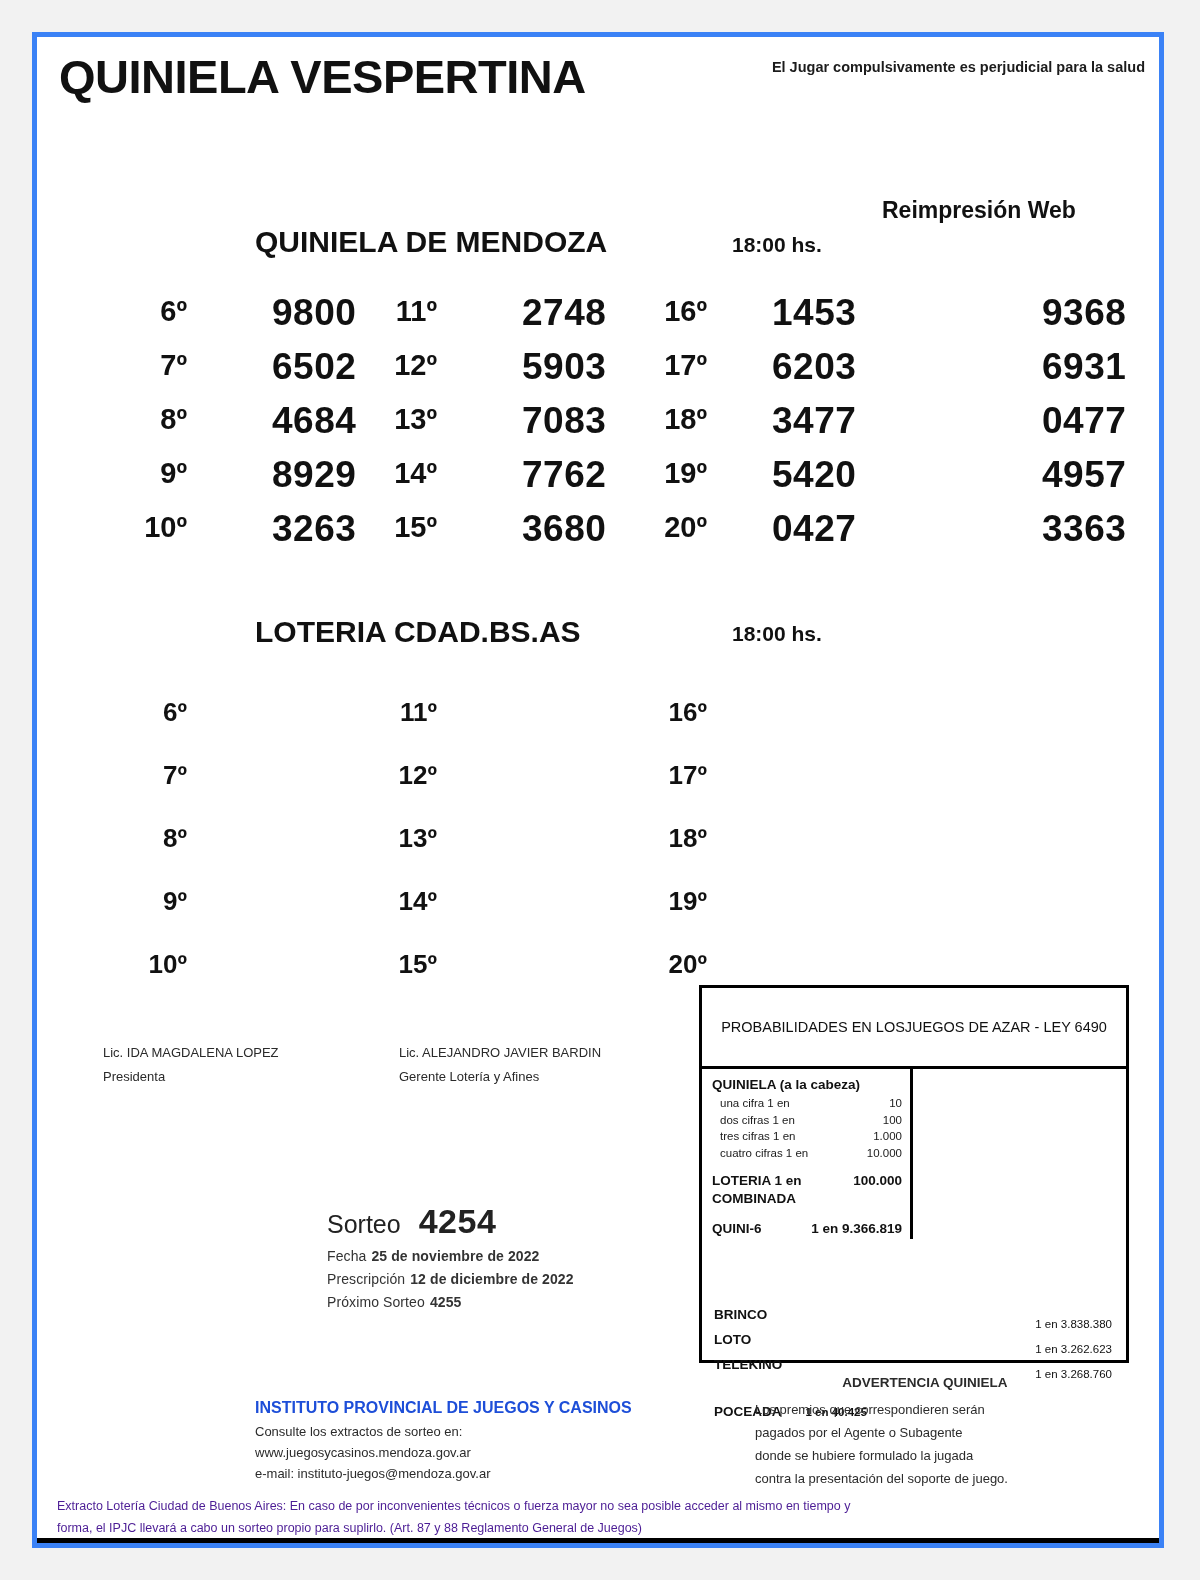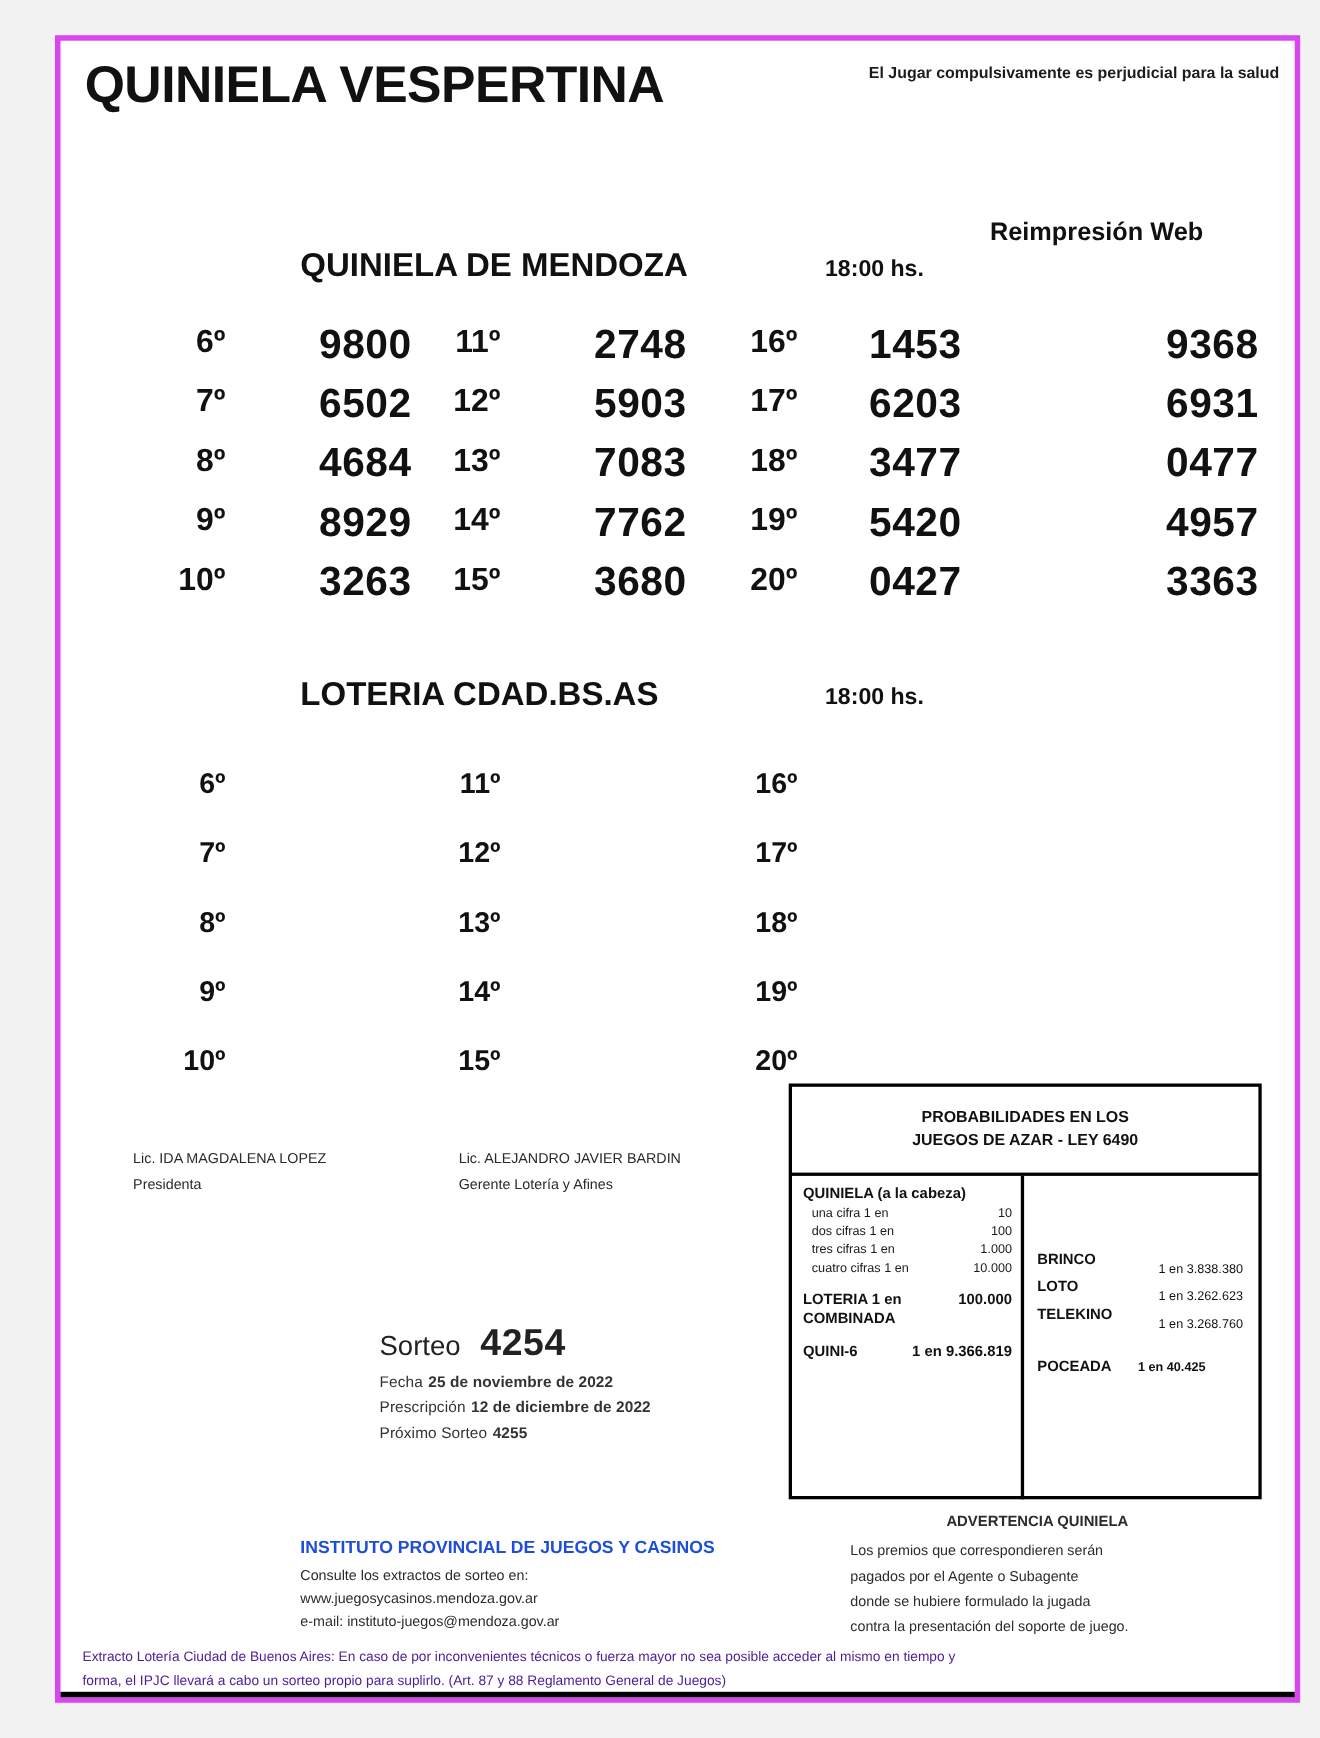--- a/index.html
+++ b/index.html
@@ -5,24 +5,24 @@
   html,body{margin:0;padding:0;}
   body{
     width:1200px;height:1580px;
     background:#f2f2f2;
     font-family:"Liberation Sans", sans-serif;
     color:#111;
     overflow:hidden;
   }
   .page{
     position:absolute;
-    left:50px; top:32px;
+    left:32px; top:32px;
     width:1132px; height:1516px;
     background:#ffffff;
-    border:5px solid #d946ef;
+    border:5px solid #3b82f6;
     box-sizing:border-box;
   }
   
   .hdr{
     position:absolute; left:0; top:0; width:100%;
     height:78px;
   }
   .main-title{
     position:absolute; left:22px; top:12px;
     font-size:47px; font-weight:bold;
@@ -98,26 +98,26 @@
   
   .prob{
     position:absolute; left:662px; top:948px;
     width:430px; height:378px;
     border:3px solid #000; box-sizing:border-box;
     background:#fff;
   }
   .prob-head{
     height:78px;
     border-bottom:3px solid #000;
-    display:flex; flex-direction:column;
+    display:flex; flex-direction:row;
     align-items:center; justify-content:center;
-    font-size:14.5px; font-weight:bold; line-height:21px;
+    font-size:14.5px; font-weight:normal; line-height:21px;
     text-align:center;
   }
-  .prob-body{ display:flex; height:294px; }
+  .prob-body{ display:flex; height:294px;flex-direction:column; }
   .prob-left{
     width:211px; border-right:3px solid #000;
     box-sizing:border-box; padding:8px 8px 0 10px;
   }
   .prob-right{
     flex:1; box-sizing:border-box; padding:8px 10px 0 12px;
     position:relative;
   }
   .pl-h{ font-size:13.5px; font-weight:bold; margin-bottom:3px; }
   .pl-r{

